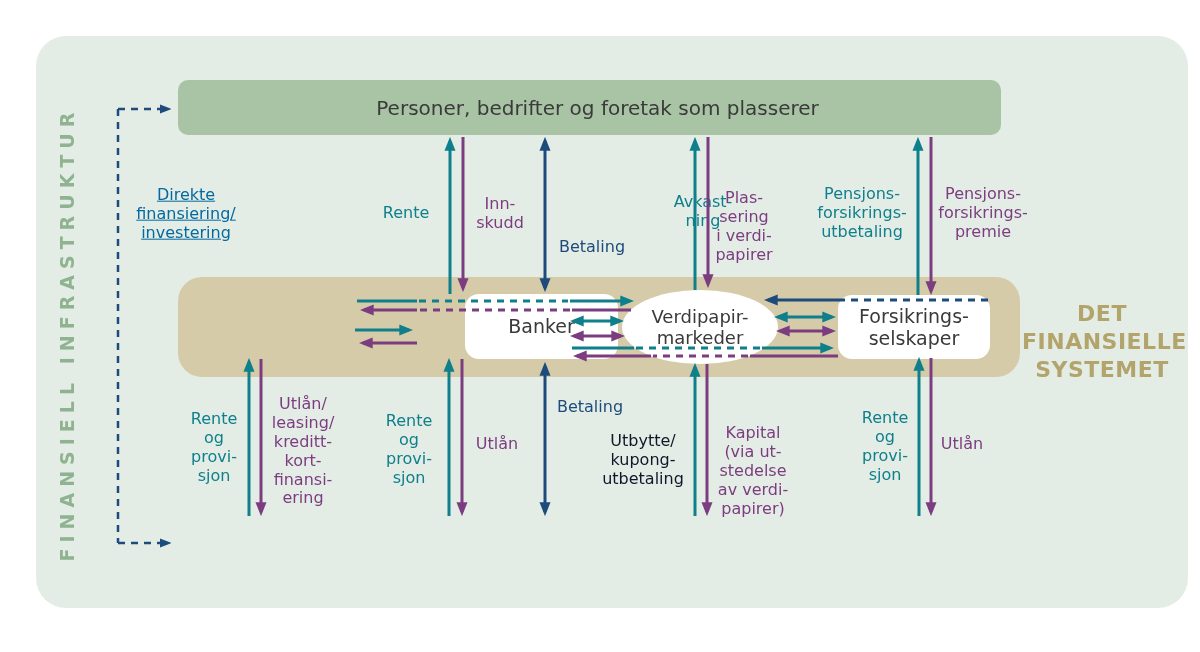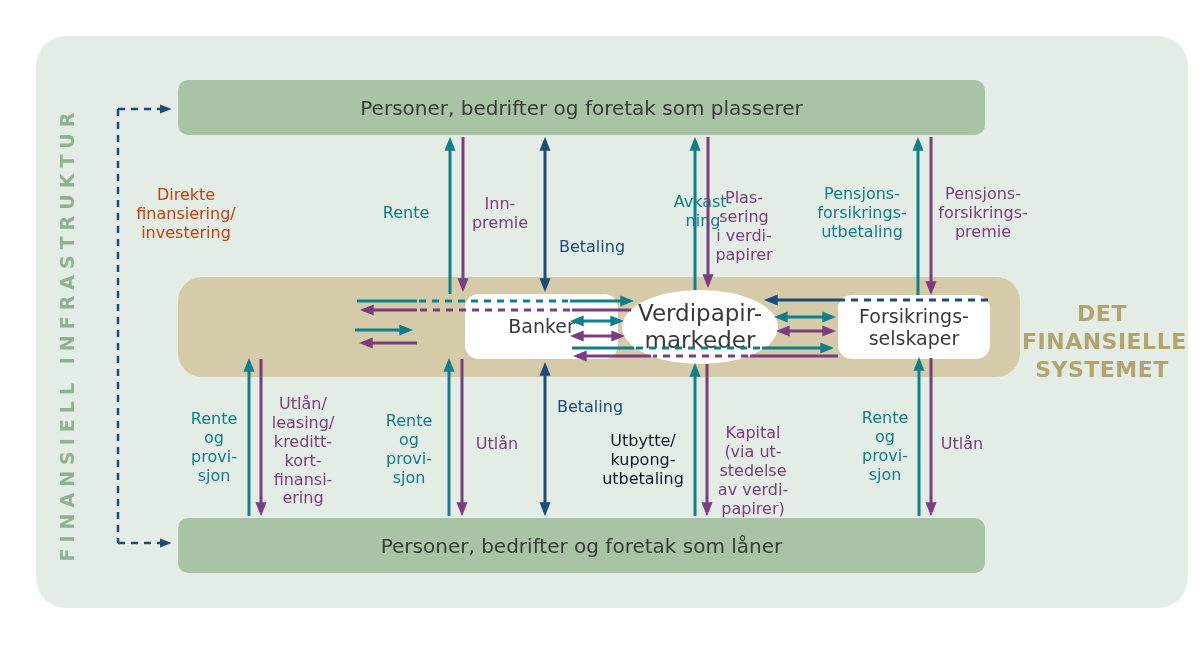--- a/index.html
+++ b/index.html
@@ -8,30 +8,30 @@
   #panel{position:absolute;left:36px;top:36px;width:1152px;height:572px;
          background:var(--panel);border-radius:30px;}
   #infra-label{position:absolute;left:-195px;top:320px;width:530px;height:28px;
          transform:rotate(-90deg);transform-origin:center;
          color:var(--infra_green);font-size:19px;font-weight:bold;letter-spacing:6px;
          text-align:center;white-space:nowrap;}
   #band{position:absolute;left:178px;top:277px;width:842px;height:100px;
          background:var(--band_tan);border-radius:24px;}
   .big-box{position:absolute;left:178px;width:807px;height:55px;background:var(--box_green);
          border-radius:10px;display:flex;align-items:center;justify-content:center;
-         color:var(--dark_text);font-size:20px;}
+         color:var(--dark_text);font-size:20px;padding-left:16px;}
   #top-box{top:80px;}
   #bottom-box{top:518px;}
   .white-box{position:absolute;background:#ffffff;border-radius:14px;
          display:flex;align-items:center;justify-content:center;text-align:center;
          color:var(--dark_text);font-size:19px;line-height:1.18;white-space:pre-line;}
   #andre-box{left:204px;top:293px;width:153px;height:66px;}
   #banker-box{left:417px;top:294px;width:153px;height:65px;margin-left:48px;}
   #forsikring-box{left:838px;top:295px;width:152px;height:64px;}
-  #verdipapir-ellipse{left:622px;top:290px;width:156px;height:74px;border-radius:50%;font-size:23px;}
+  #verdipapir-ellipse{left:622px;top:290px;width:156px;height:74px;border-radius:50%;font-size:18px;}
   #system-label{position:absolute;left:1022px;top:300px;width:160px;text-align:center;
          color:var(--gold);font-size:22px;font-weight:bold;letter-spacing:0.5px;
          line-height:1.28;white-space:pre-line;}
   #arrows{position:absolute;left:0;top:0;width:1200px;height:652px;pointer-events:none;}
   .flow-label{position:absolute;transform:translate(-50%,-50%);text-align:center;
          font-size:16px;line-height:1.18;white-space:pre-line;}
 </style>
 </head>
 <body>
 
@@ -39,23 +39,20 @@
   <div id="panel"></div>
 
   <div id="infra-label">FINANSIELL INFRASTRUKTUR</div>
 
   <div id="band"></div>
 
   <div id="top-box" class="big-box">
     <span>Personer, bedrifter og foretak som plasserer</span>
   </div>
 
-  <div id="bottom-box" class="big-box">
-    <span>Personer, bedrifter og foretak som låner</span>
-  </div>
 
 
   <div id="banker-box" class="white-box">
     <span>Banker</span>
   </div>
 
   <div id="verdipapir-ellipse" class="white-box">
     <span>Verdipapir-
 markeder</span>
   </div>
@@ -63,26 +60,26 @@
   <div id="forsikring-box" class="white-box">
     <span>Forsikrings-
 selskaper</span>
   </div>
 
   <div id="system-label">DET
 FINANSIELLE
 SYSTEMET</div>
 
   <div id="labels">
-      <div class="flow-label" style="left: 186px; top: 214px; color: #c2410c;">Direkte
+      <div class="flow-label" style="left: 186px; top: 214px; color: #0369a1; text-decoration: underline;">Direkte
 finansiering/
 investering</div>
       <div class="flow-label" style="left: 406px; top: 213px; color: rgb(14, 127, 139);">Rente</div>
       <div class="flow-label" style="left: 500px; top: 214px; color: rgb(124, 61, 128);">Inn-
-premie</div>
+skudd</div>
       <div class="flow-label" style="left: 592px; top: 247px; color: rgb(29, 76, 124);">Betaling</div>
       <div class="flow-label" style="left: 655px; top: 212px; color: rgb(14, 127, 139); margin-left: 48px;">Avkast-
 ning</div>
       <div class="flow-label" style="left: 744px; top: 211px; color: rgb(124, 61, 128); margin-top: 16px;">Plas-
 sering
 i verdi-
 papirer</div>
       <div class="flow-label" style="left: 862px; top: 213px; color: rgb(14, 127, 139);">Pensjons-
 forsikrings-
 utbetaling</div>

